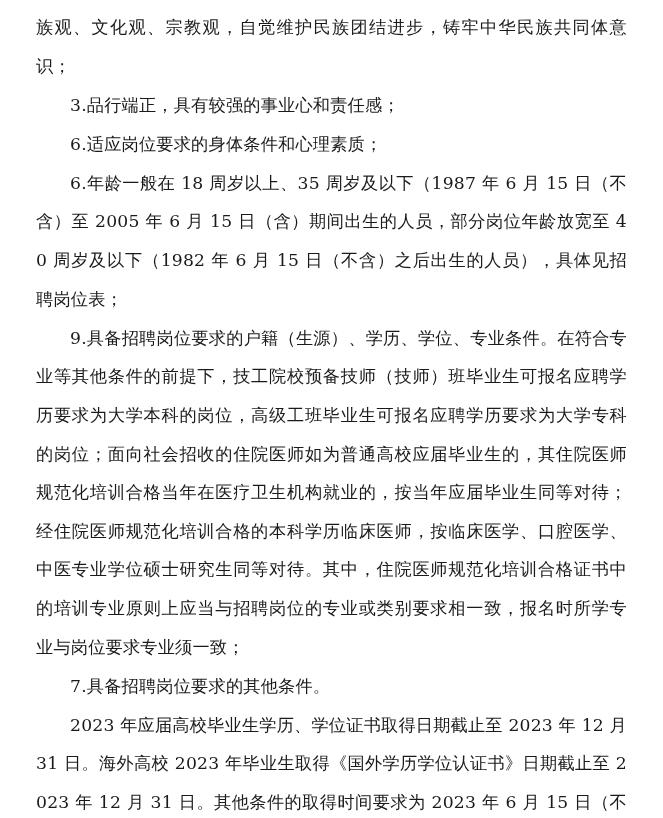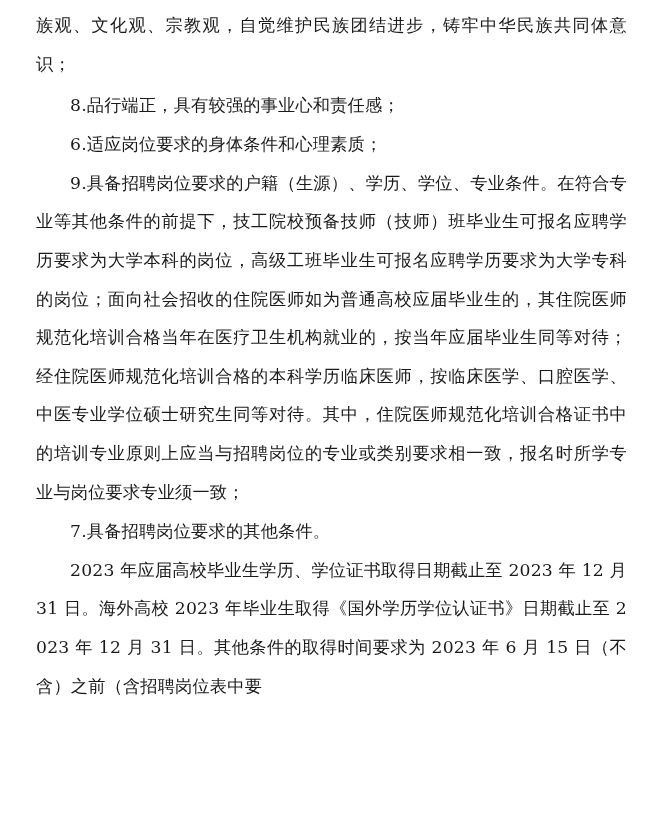--- a/index.html
+++ b/index.html
@@ -29,26 +29,26 @@
     text-justify: inter-ideograph;
     text-indent: 0;
     letter-spacing: 0.2px;
     word-break: break-all;
   }
   .indent {
     text-indent: 34px;
   }
   .cont {
     text-indent: 0;
-    font-family: Liberation Mono, monospace;
   }
 </style>
 </head>
 <body>
 
 <div id="page">
   <p class="para cont">族观、文化观、宗教观，自觉维护民族团结进步，铸牢中华民族共同体意识；</p>
-  <p class="para indent">8.品行端正，具有较强的事业心和责任感；</p>
+  <p class="para indent">3.品行端正，具有较强的事业心和责任感；</p>
   <p class="para indent">6.适应岗位要求的身体条件和心理素质；</p>
+  <p class="para indent">6.年龄一般在 18 周岁以上、35 周岁及以下（1987 年 6 月 15 日（不含）至 2005 年 6 月 15 日（含）期间出生的人员，部分岗位年龄放宽至 40 周岁及以下（1982 年 6 月 15 日（不含）之后出生的人员），具体见招聘岗位表；</p>
   <p class="para indent">9.具备招聘岗位要求的户籍（生源）、学历、学位、专业条件。在符合专业等其他条件的前提下，技工院校预备技师（技师）班毕业生可报名应聘学历要求为大学本科的岗位，高级工班毕业生可报名应聘学历要求为大学专科的岗位；面向社会招收的住院医师如为普通高校应届毕业生的，其住院医师规范化培训合格当年在医疗卫生机构就业的，按当年应届毕业生同等对待；经住院医师规范化培训合格的本科学历临床医师，按临床医学、口腔医学、中医专业学位硕士研究生同等对待。其中，住院医师规范化培训合格证书中的培训专业原则上应当与招聘岗位的专业或类别要求相一致，报名时所学专业与岗位要求专业须一致；</p>
   <p class="para indent">7.具备招聘岗位要求的其他条件。</p>
   <p class="para indent">2023 年应届高校毕业生学历、学位证书取得日期截止至 2023 年 12 月 31 日。海外高校 2023 年毕业生取得《国外学历学位认证书》日期截止至 2023 年 12 月 31 日。其他条件的取得时间要求为 2023 年 6 月 15 日（不含）之前（含招聘岗位表中要</p>
 </div>
 
 </body></html>

